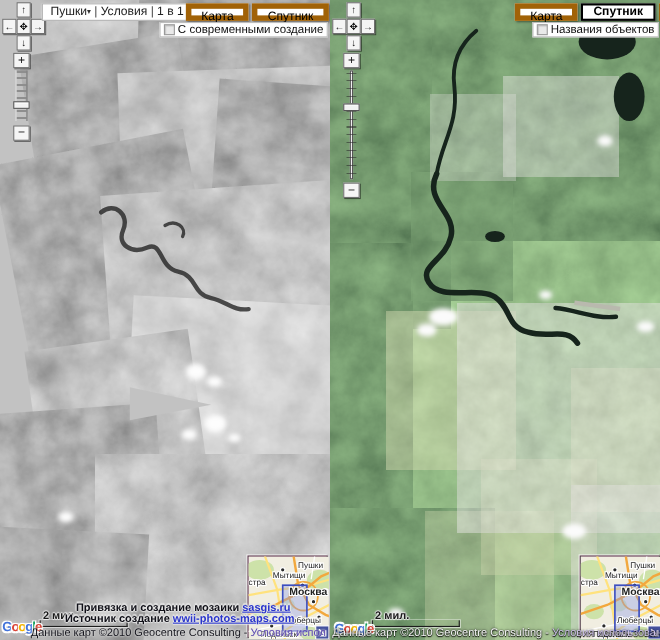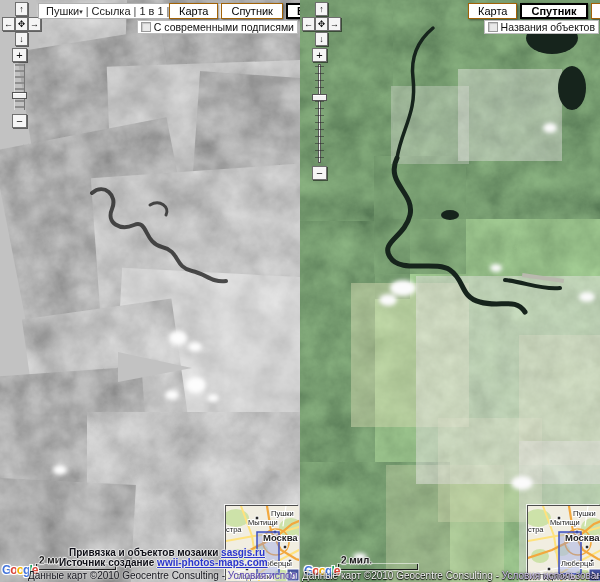--- a/index.html
+++ b/index.html
@@ -17,21 +17,21 @@
     font-size:11px;color:#222;white-space:nowrap;z-index:40;}
   .links-strip .lnk{cursor:pointer;padding:0 2px;}
   .links-strip .sep{color:#444;padding:0 1px;}
   .links-strip .arr{font-size:7px;vertical-align:middle;color:#333;}
 
   
   .map-btns{position:absolute;top:3px;display:flex;gap:3px;z-index:40;}
   .panel.left .map-btns{left:169px;}
   .panel.right .map-btns{left:168px;}
   .mbtn{height:16px;line-height:14px;padding:0 9px;background:#fff;color:#000;
-    border:1px solid #a16207;font-size:11px;text-align:center;cursor:pointer;
+    border:5px solid #a16207;font-size:11px;text-align:center;cursor:pointer;
     box-shadow:1px 1px 2px rgba(0,0,0,.45);font-family:inherit;}
   .mbtn.sel{border:2px solid #000;line-height:12px;font-weight:bold;}
 
   
   .chk-strip{position:absolute;top:20px;height:14px;background:#fff;border:1px solid #bdbdbd;
     display:flex;align-items:center;gap:3px;padding:0 3px;font-size:10.5px;color:#111;
     white-space:nowrap;z-index:40;}
   .panel.left .chk-strip{right:2px;}
   .panel.right .chk-strip{right:1px;}
   .chk{width:10px;height:10px;border:1px solid #9a9a9a;background:#e9e9e9;
@@ -202,40 +202,40 @@
     <div class="zoomctl">
       <button class="zbtn zplus"><span>+</span></button>
       <div class="ladder"></div>
       <div class="handle"></div>
       <button class="zbtn zminus"><span>−</span></button>
     </div>
 
     <div class="links-strip">
       <span class="lnk"><span>Пушки</span><span class="arr">▾</span></span>
       <span class="sep">|</span>
-      <span class="lnk">Ссылка</span>
+      <span class="lnk">Условия</span>
       <span class="sep">|</span>
       <span class="lnk">1 в 1</span>
       <span class="sep">|</span>
       <span class="lnk">Главная</span>
     </div>
 
     <div class="map-btns">
       <button class="mbtn">Карта</button>
       <button class="mbtn">Спутник</button>
       <button class="mbtn sel">ВОВ</button>
     </div>
 
     <div class="chk-strip">
       <span class="chk"></span>
-      <span>С современными подписями</span>
+      <span>С современными создание</span>
     </div>
 
     <div class="mosaic-line halo-dark">
-      <span>Привязка и объектов мозаики</span>
+      <span>Привязка и создание мозаики</span>
       <a class="blue-link">sasgis.ru</a>
     </div>
     <div class="source-line halo-dark">
       <span>Источник создание</span>
       <a class="blue-link">wwii-photos-maps.com</a>
     </div>
     <div class="copyright">
       <span>Данные карт ©2010 Geocentre Consulting -</span>
       <a class="terms">Условия испол</a>
       <span class="imagery-frag">Изображ</span>

